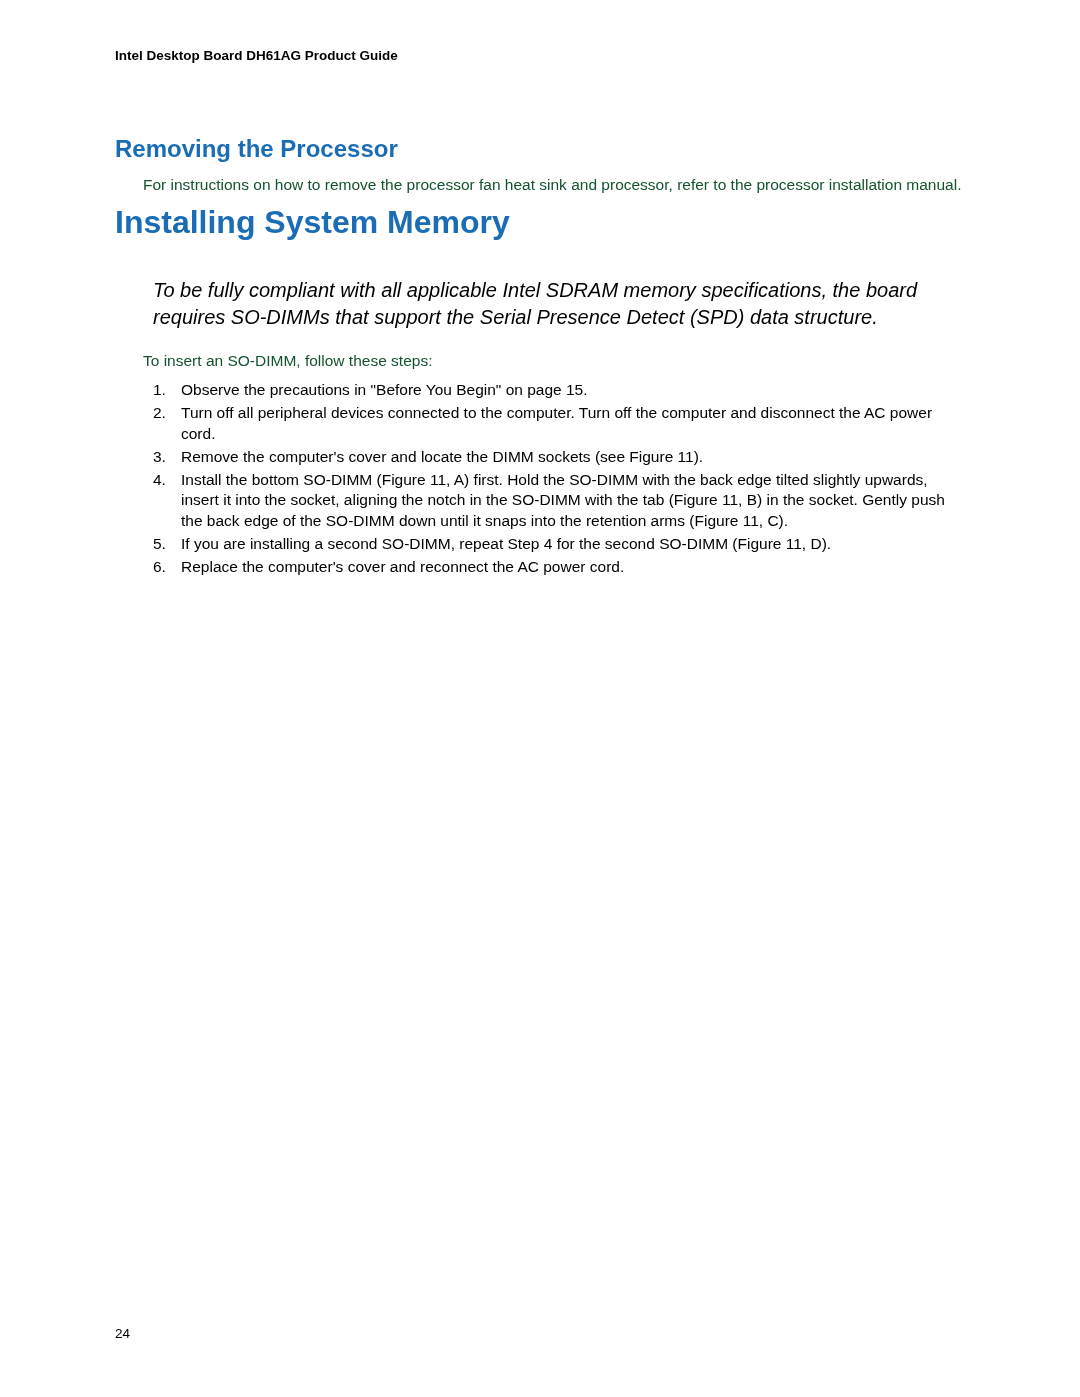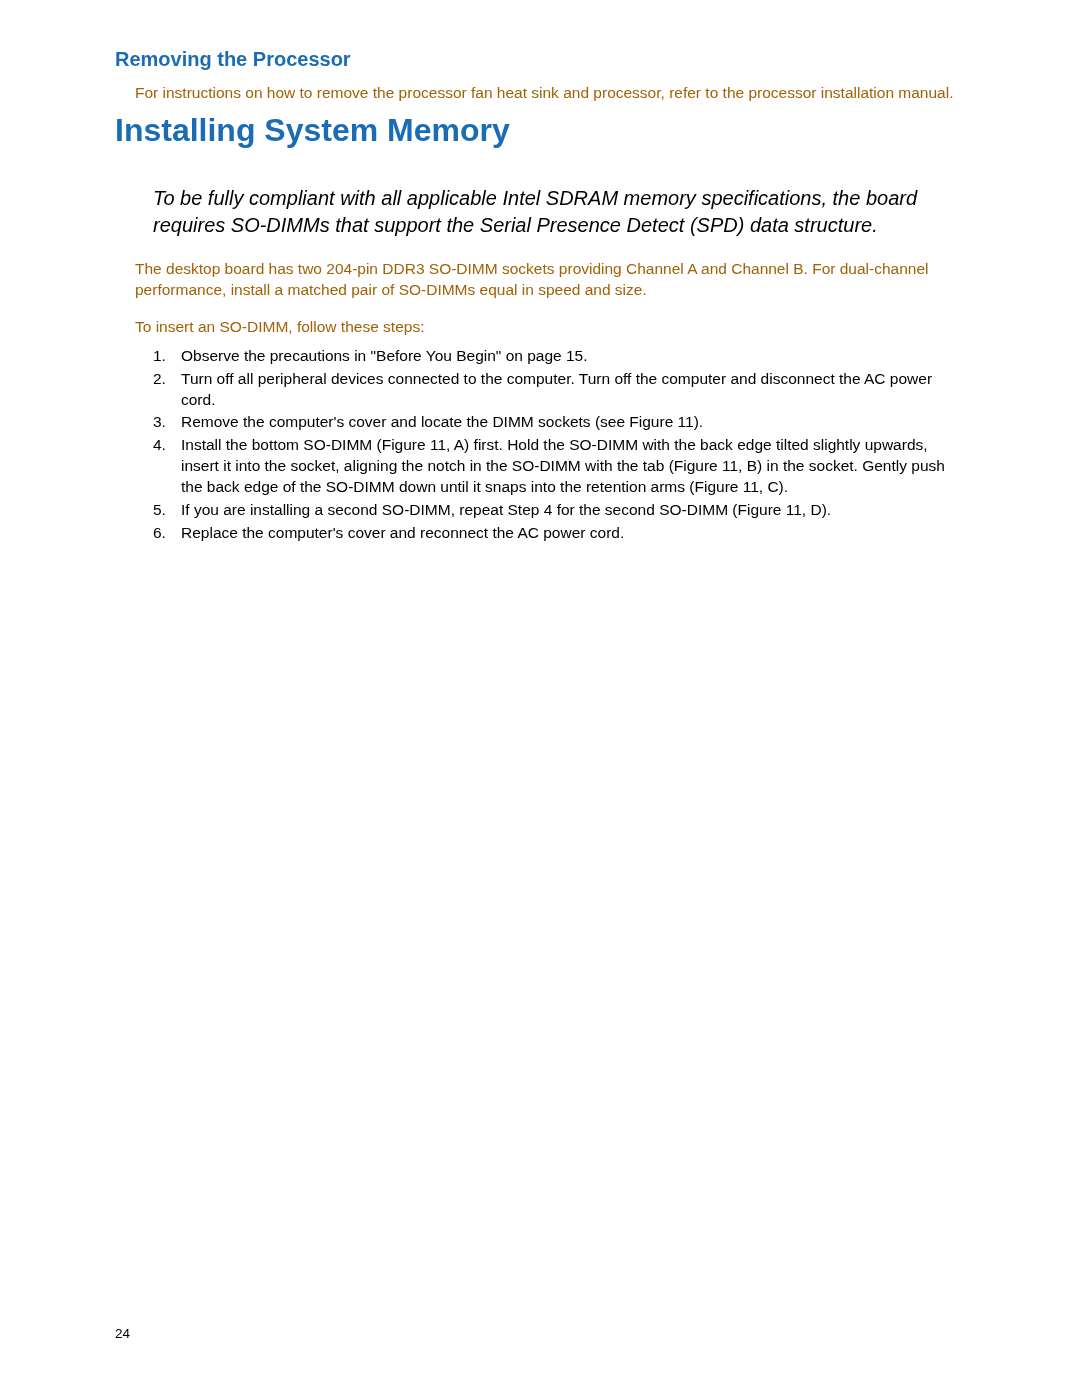--- a/index.html
+++ b/index.html
@@ -19,36 +19,36 @@
       padding: 48px 115px 48px 115px;
     }
     .header-title {
       font-size: 13.5px;
       font-weight: bold;
       margin-bottom: 72px;
       color: #000000;
     }
     .section-heading-blue {
       color: #1a6db5;
-      font-size: 20px;
+      font-size: 24px;
       font-weight: bold;
       margin-bottom: 12px;
     }
     .main-heading-blue {
       color: #1a6db5;
       font-size: 32px;
       font-weight: bold;
       margin-bottom: 36px;
     }
     .body-text {
       font-size: 15.5px;
       line-height: 1.35;
-      margin-left: 20px;
+      margin-left: 28px;
       margin-bottom: 8px;
-      color: #a16207;
+      color: #14532d;
     }
     .note-row {
       display: flex;
       align-items: flex-start;
       margin-bottom: 14px;
     }
     .note-icon {
       width: 28px;
       height: 30px;
       margin-right: 10px;
@@ -91,30 +91,30 @@
       bottom: 56px;
       left: 115px;
       font-size: 13.5px;
     }
   </style>
 </head>
 <body>
 
 <div class="page">
 
+  <div class="header-title">Intel Desktop Board DH61AG Product Guide</div>
 
   <div class="section-heading-blue">Removing the Processor</div>
   <div class="body-text">For instructions on how to remove the processor fan heat sink and processor, refer to the processor installation manual.</div>
 
   <div class="main-heading-blue">Installing System Memory</div>
 
 
   <div class="note-italic">To be fully compliant with all applicable Intel SDRAM memory specifications, the board requires SO-DIMMs that support the Serial Presence Detect (SPD) data structure.</div>
 
-  <div class="body-text para-spacing">The desktop board has two 204-pin DDR3 SO-DIMM sockets providing Channel A and Channel B.  For dual-channel performance, install a matched pair of SO-DIMMs equal in speed and size.</div>
 
   <div class="body-text para-spacing">To insert an SO-DIMM, follow these steps:</div>
 
   <div class="ordered-list">
     <div class="list-item">
       <div class="list-number">1.</div>
       <div class="list-content">Observe the precautions in "Before You Begin" on page 15.</div>
     </div>
     <div class="list-item">
       <div class="list-number">2.</div>

